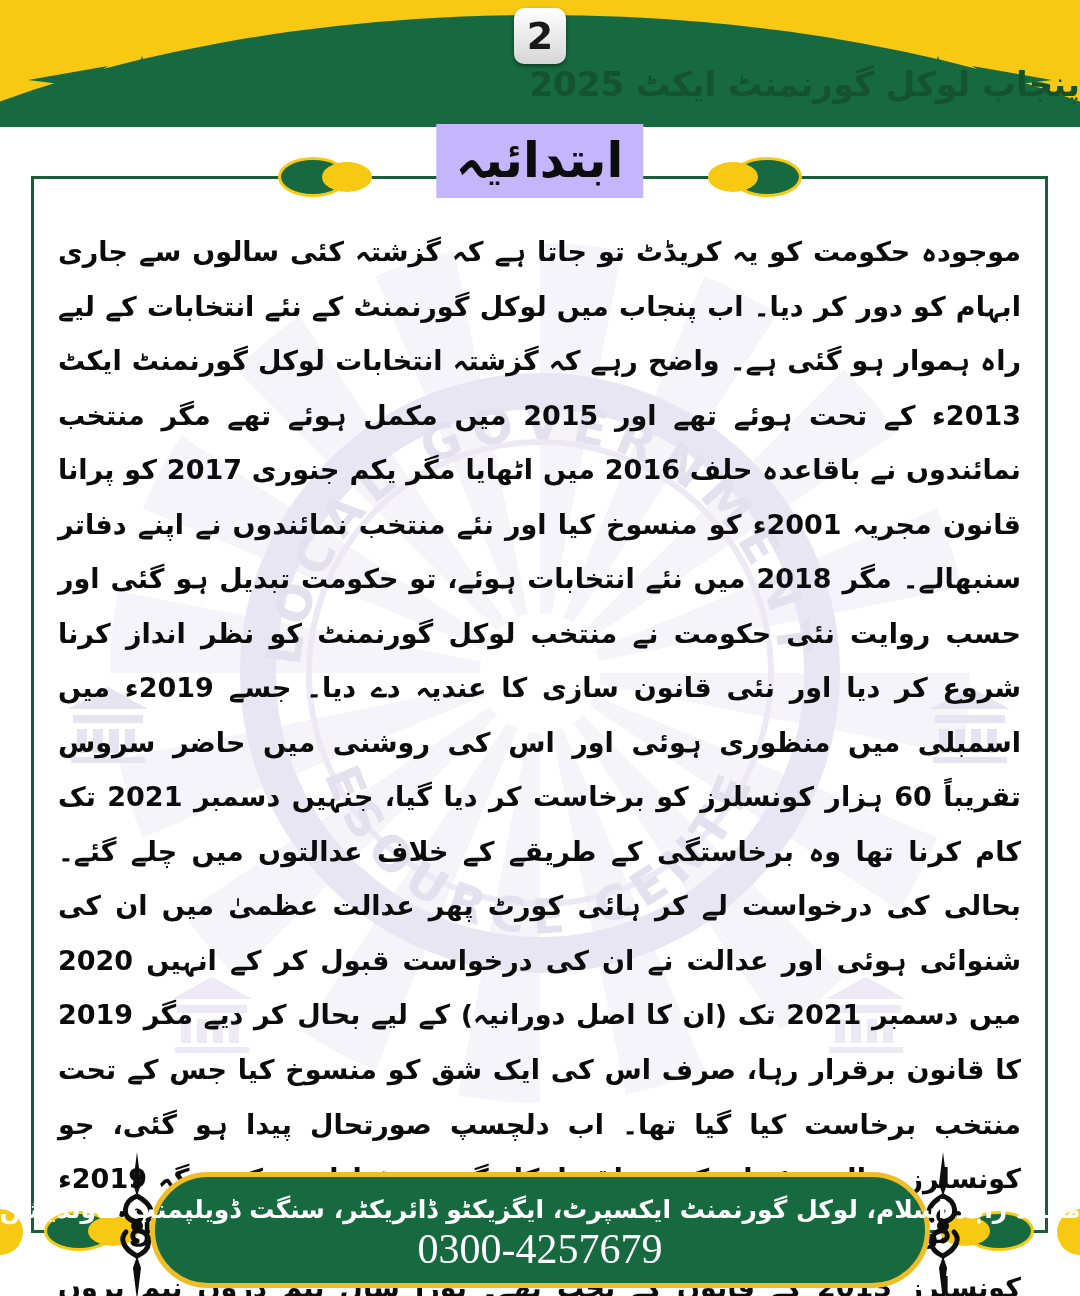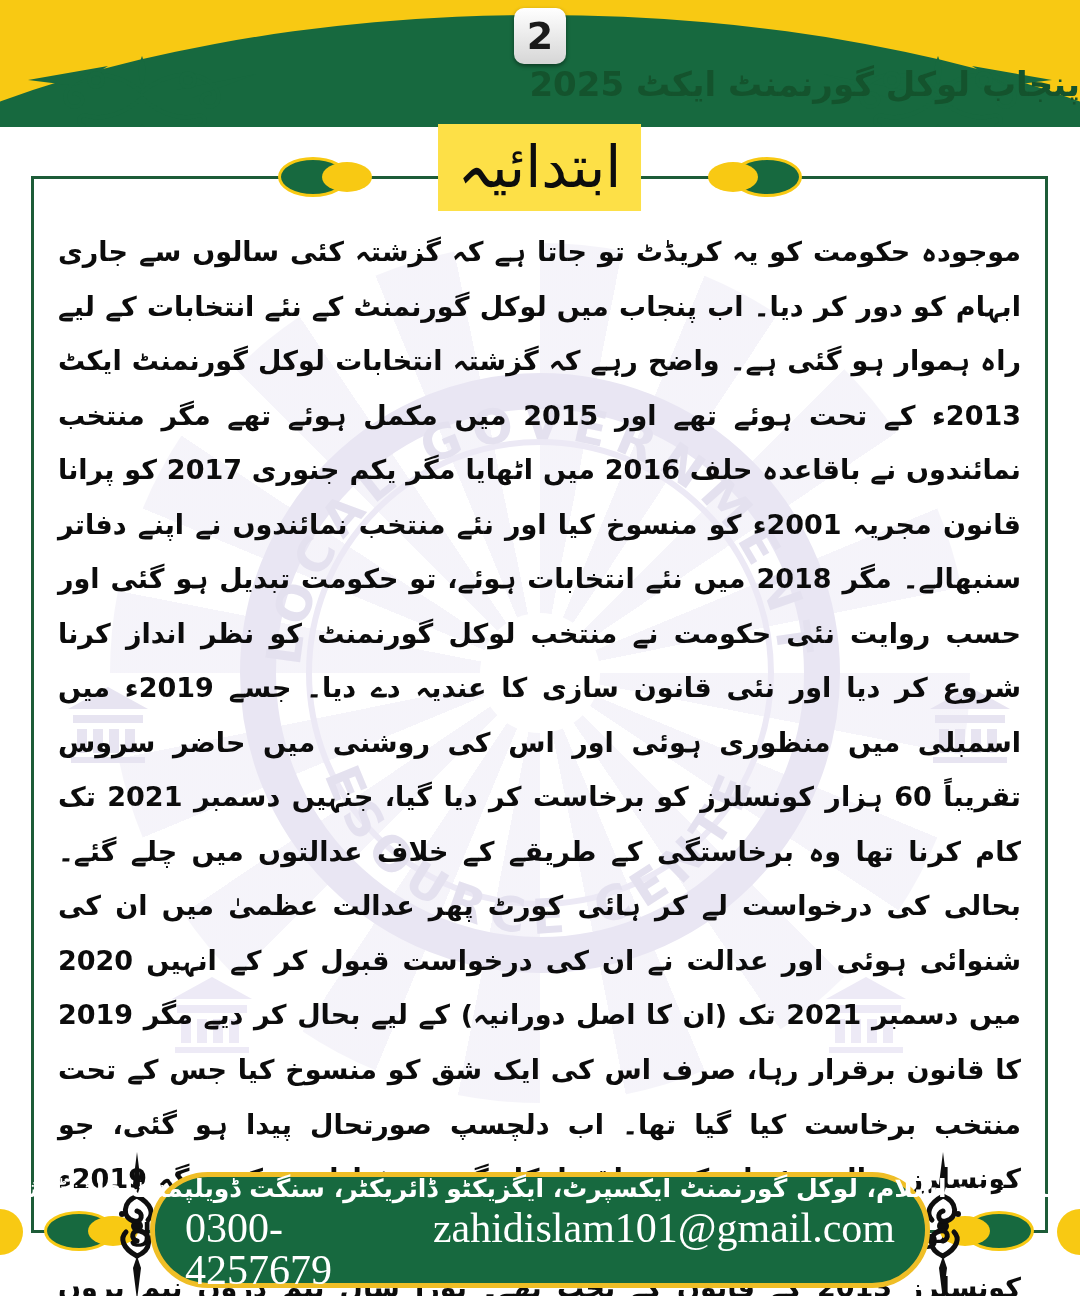--- a/index.html
+++ b/index.html
@@ -51,22 +51,22 @@
               border:6px solid #ECE9F5; border-radius:50%; }
   .wm-core  { position:absolute; left:446px; top:434px; width:120px; height:120px;
               background:#ffffff; border-radius:50%; }
   .wm-arcs  { position:absolute; left:0; top:0; }
   .wm-arcs text { font-family:"DejaVu Sans", sans-serif; font-weight:bold;
                   font-size:48px; letter-spacing:10px; fill:#E4E1EF; }
   .wm-bldg { position:absolute; width:96px; height:86px; }
 
   .section-heading {
     position:absolute; top:-55px; left:50%; transform:translateX(-50%);
-    background:#fde047; padding:0 20px; z-index:2;
-    font-size:58px; font-weight:normal; color:#0d0d0d; direction:rtl; line-height:1.5;
+    background:#c4b5fd; padding:0 20px; z-index:2;
+    font-size:49px; font-weight:bold; color:#0d0d0d; direction:rtl; line-height:1.5;
     white-space:nowrap;
   }
   .pair { position:absolute; display:flex; align-items:center; z-index:3; }
   .ov-g { width:70px; height:40px; border-radius:50%; background:#17693F;
           border:3px solid #F8C913; }
   .ov-y { width:50px; height:30px; border-radius:50%; background:#F8C913;
           margin-left:-26px; }
   .pair.flip { transform:scaleX(-1); }
   .pair.hd-left  { top:-22px; right:calc(50% + 168px); }
   .pair.hd-right { top:-22px; left:calc(50% + 168px); }
@@ -228,17 +228,16 @@
       <path d="M23 104 C38 98 38 82 26 79 C18 77 16 87 23 89"></path>
       <path d="M23 44 C38 52 40 62 34 68"></path>
       <path d="M23 104 C8 96 6 86 12 80"></path>
     </g>
   </svg>
 
   <footer class="banner">
     <div class="banner-byline">محمد زاہد اسلام، لوکل گورنمنٹ ایکسپرٹ، ایگزیکٹو ڈائریکٹر، سنگت ڈویلپمنٹ فاؤنڈیشن</div>
     <div class="banner-contact">
       <span>0300-4257679</span>
-      <span>zahidislam101@gmail.com</span>
     </div>
   </footer>
 
 </div>
 
 </body></html>

